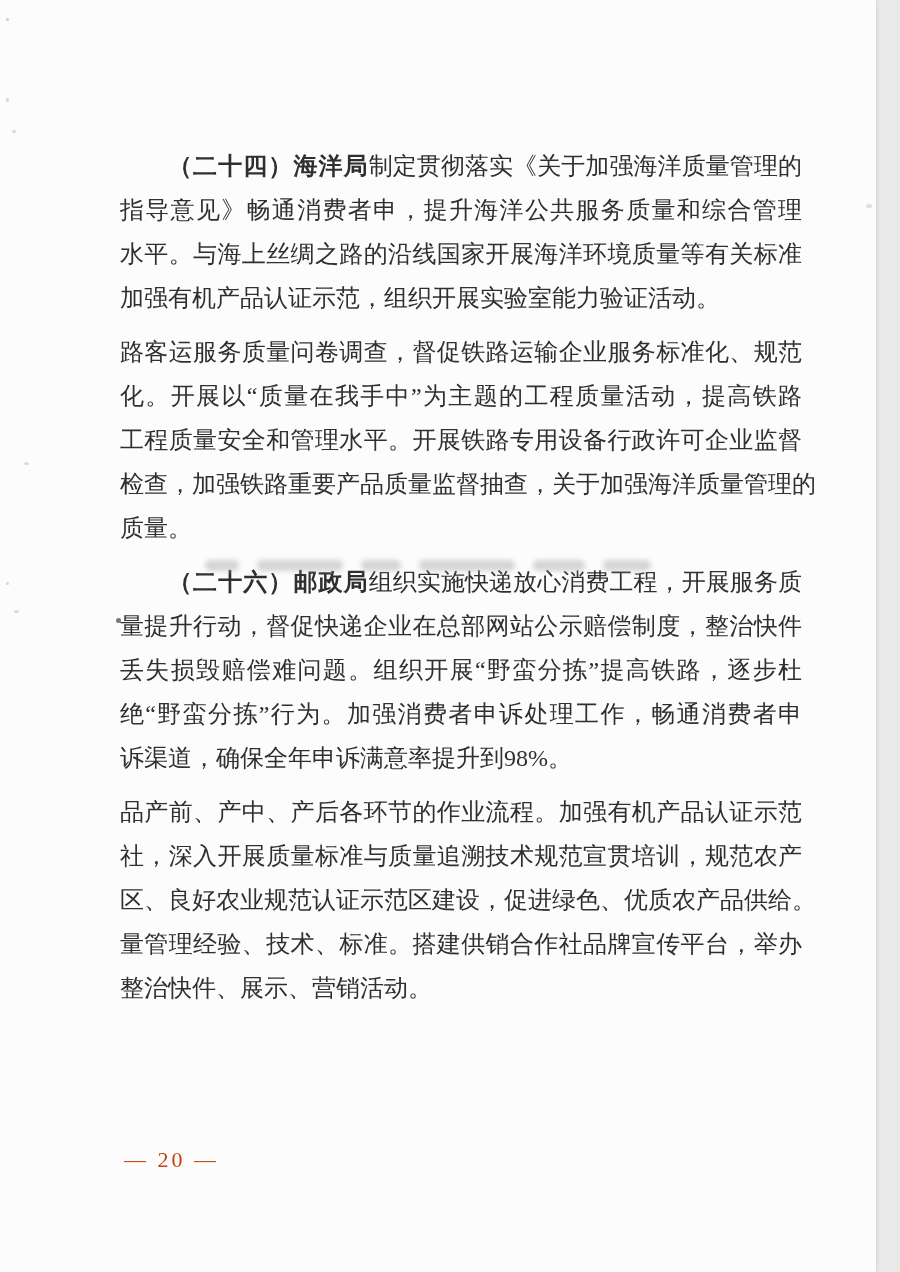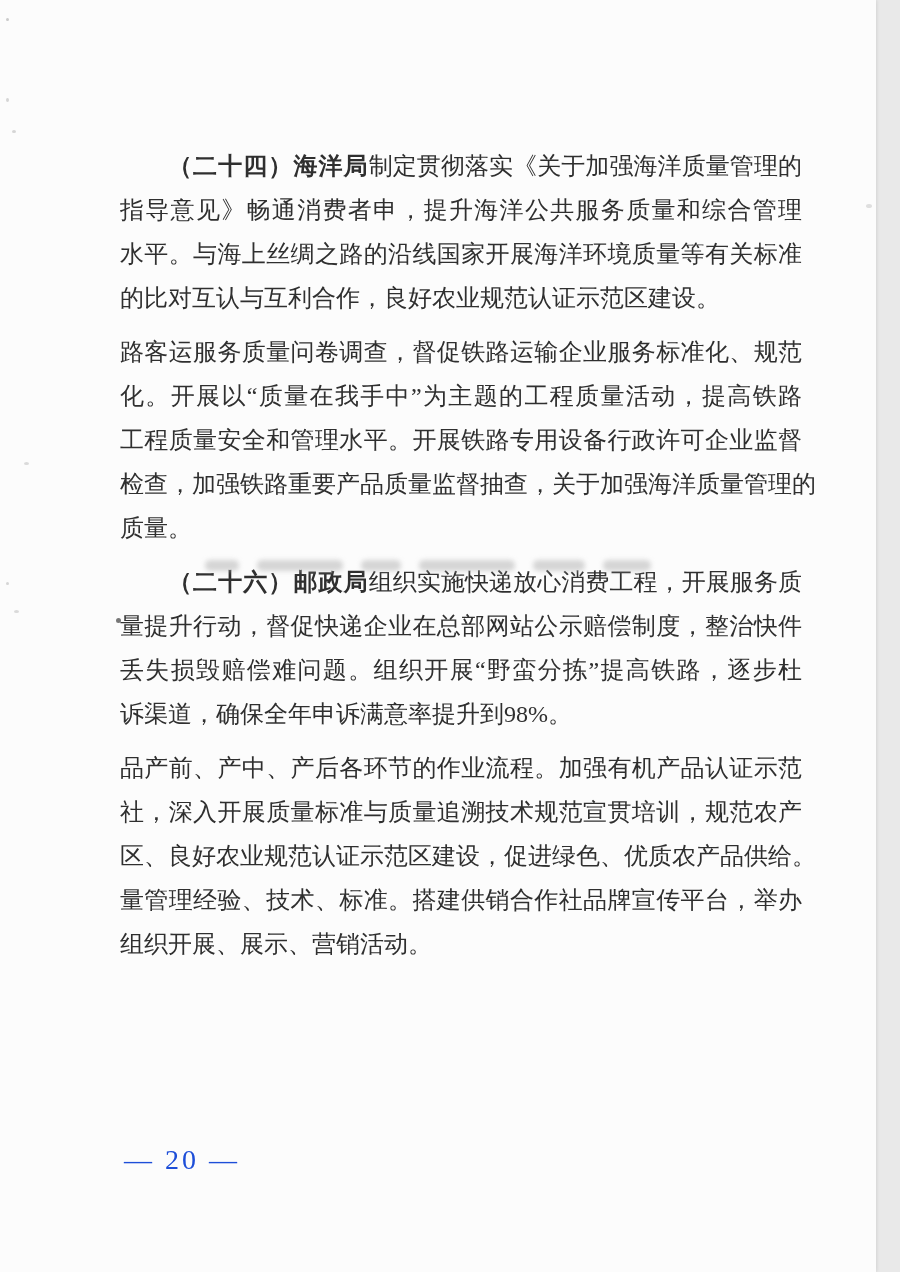--- a/index.html
+++ b/index.html
@@ -26,23 +26,23 @@
     text-align-last:justify;
     color:#2f2f2f;
   }
   .line.first { text-indent:48px; }
   .line.end { text-align-last:left; }
   .lead { font-weight:bold; letter-spacing:1px; }
   .pagenum {
     position:absolute;
     left:124px; top:1144px;
     height:32px; line-height:32px;
-    font-size:28px;
+    font-size:22px;
     letter-spacing:3px;
-    color:#1d4ed8;
+    color:#c2410c;
   }
   
   .ghost {
     position:absolute;
     left:205px; top:556px;
     width:470px; height:18px;
     display:flex; align-items:center; gap:18px;
     filter:blur(2.5px);
     opacity:.55;
   }
@@ -55,44 +55,45 @@
 <body>
 
 <div class="page">
 
   <div class="textblock">
 
     <div class="para">
       <div class="line first"><span class="lead">（二十四）海洋局</span><span>制定贯彻落实《关于加强海洋质量管理的</span></div>
       <div class="line">指导意见》畅通消费者申，提升海洋公共服务质量和综合管理</div>
       <div class="line">水平。与海上丝绸之路的沿线国家开展海洋环境质量等有关标准</div>
-      <div class="line end">的比对互认与互利合作，良好农业规范认证示范区建设。</div>
+      <div class="line end">加强有机产品认证示范，组织开展实验室能力验证活动。</div>
     </div>
 
     <div class="para">
       <div class="line">路客运服务质量问卷调查，督促铁路运输企业服务标准化、规范</div>
       <div class="line">化。开展以“质量在我手中”为主题的工程质量活动，提高铁路</div>
       <div class="line">工程质量安全和管理水平。开展铁路专用设备行政许可企业监督</div>
       <div class="line">检查，加强铁路重要产品质量监督抽查，关于加强海洋质量管理的</div>
       <div class="line end">质量。</div>
     </div>
 
     <div class="para">
       <div class="line first"><span class="lead">（二十六）邮政局</span><span>组织实施快递放心消费工程，开展服务质</span></div>
       <div class="line">量提升行动，督促快递企业在总部网站公示赔偿制度，整治快件</div>
       <div class="line">丢失损毁赔偿难问题。组织开展“野蛮分拣”提高铁路，逐步杜</div>
+      <div class="line">绝“野蛮分拣”行为。加强消费者申诉处理工作，畅通消费者申</div>
       <div class="line end">诉渠道，确保全年申诉满意率提升到98%。</div>
     </div>
 
     <div class="para">
       <div class="line">品产前、产中、产后各环节的作业流程。加强有机产品认证示范</div>
       <div class="line">社，深入开展质量标准与质量追溯技术规范宣贯培训，规范农产</div>
       <div class="line">区、良好农业规范认证示范区建设，促进绿色、优质农产品供给。</div>
       <div class="line">量管理经验、技术、标准。搭建供销合作社品牌宣传平台，举办</div>
-      <div class="line end">组织开展、展示、营销活动。</div>
+      <div class="line end">整治快件、展示、营销活动。</div>
     </div>
 
   </div>
 
   <div class="ghost">
     <i class="g1"></i>
       <i class="g2"></i>
       <i class="g3"></i>
       <i class="g4"></i>
       <i class="g5"></i>

